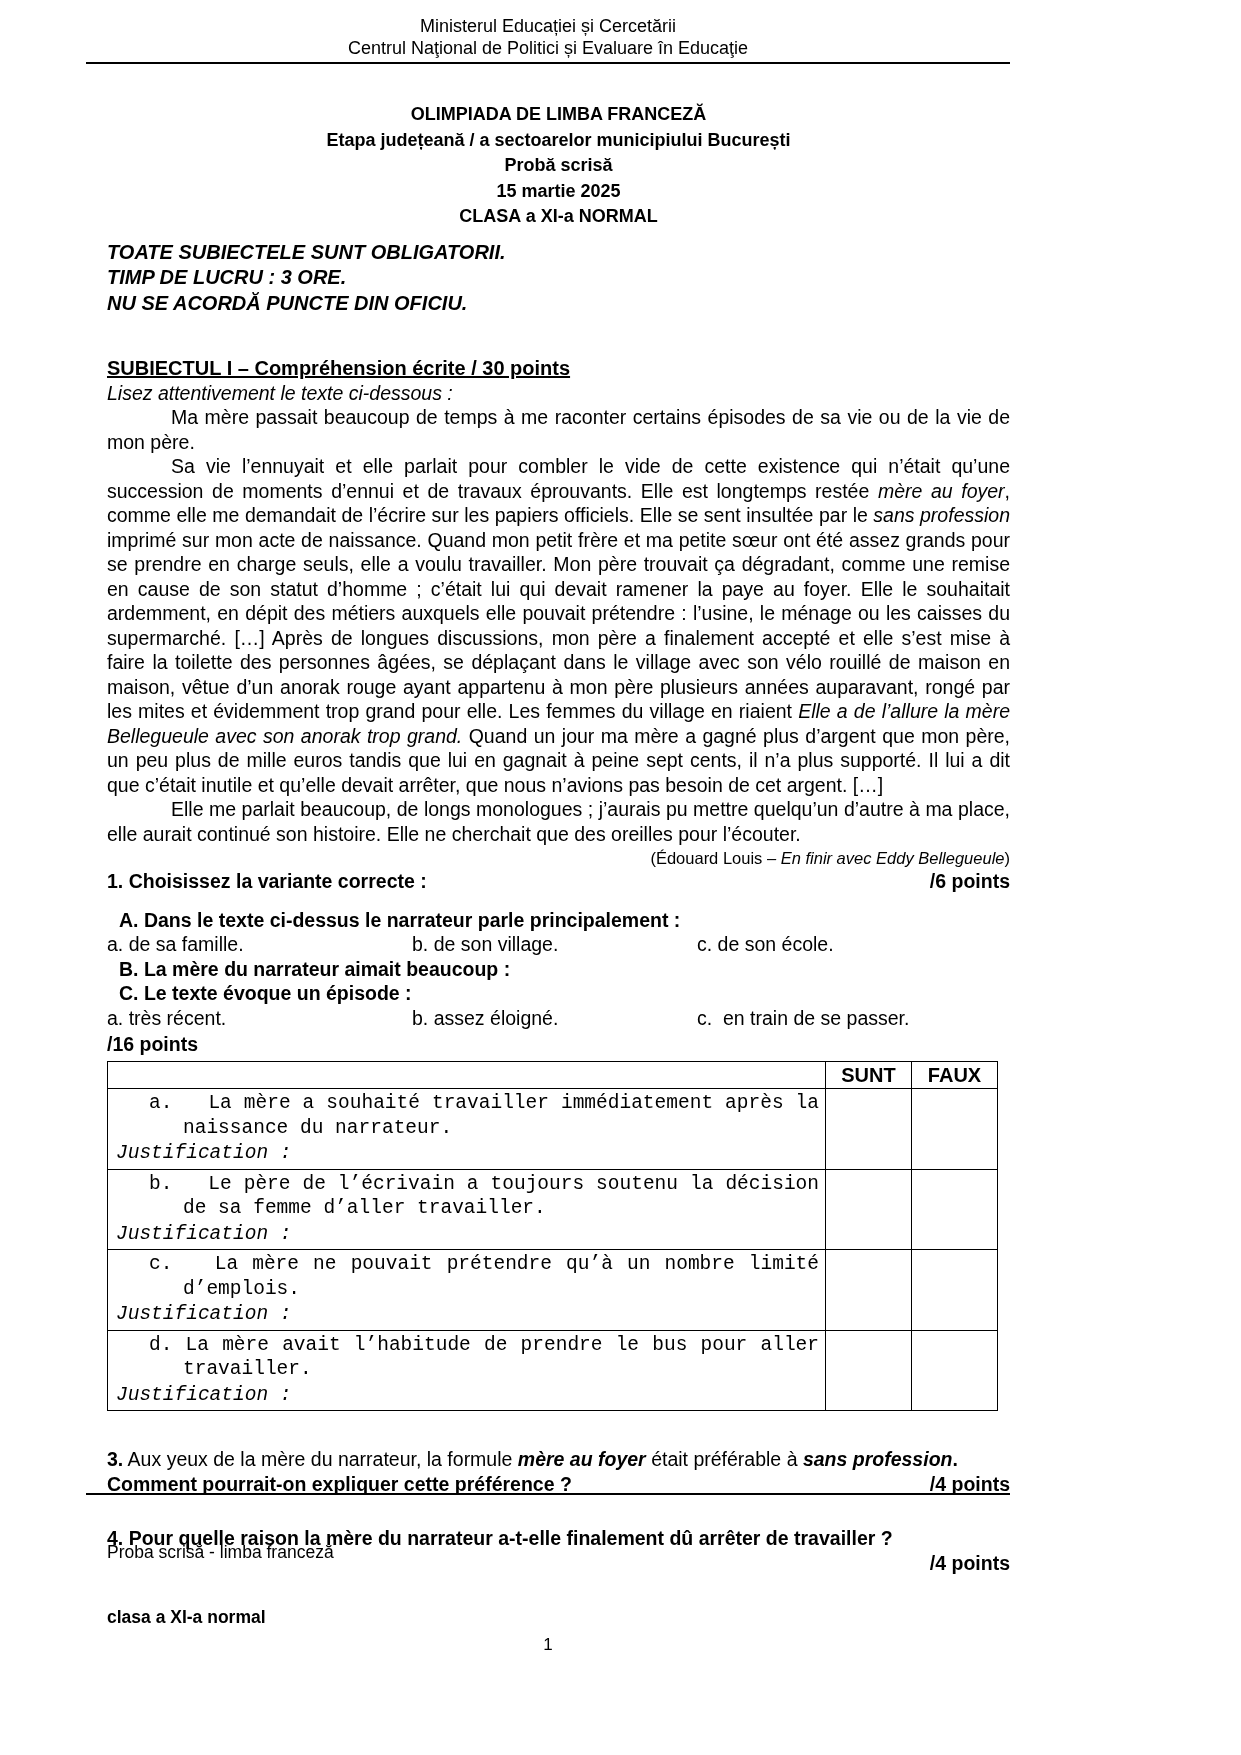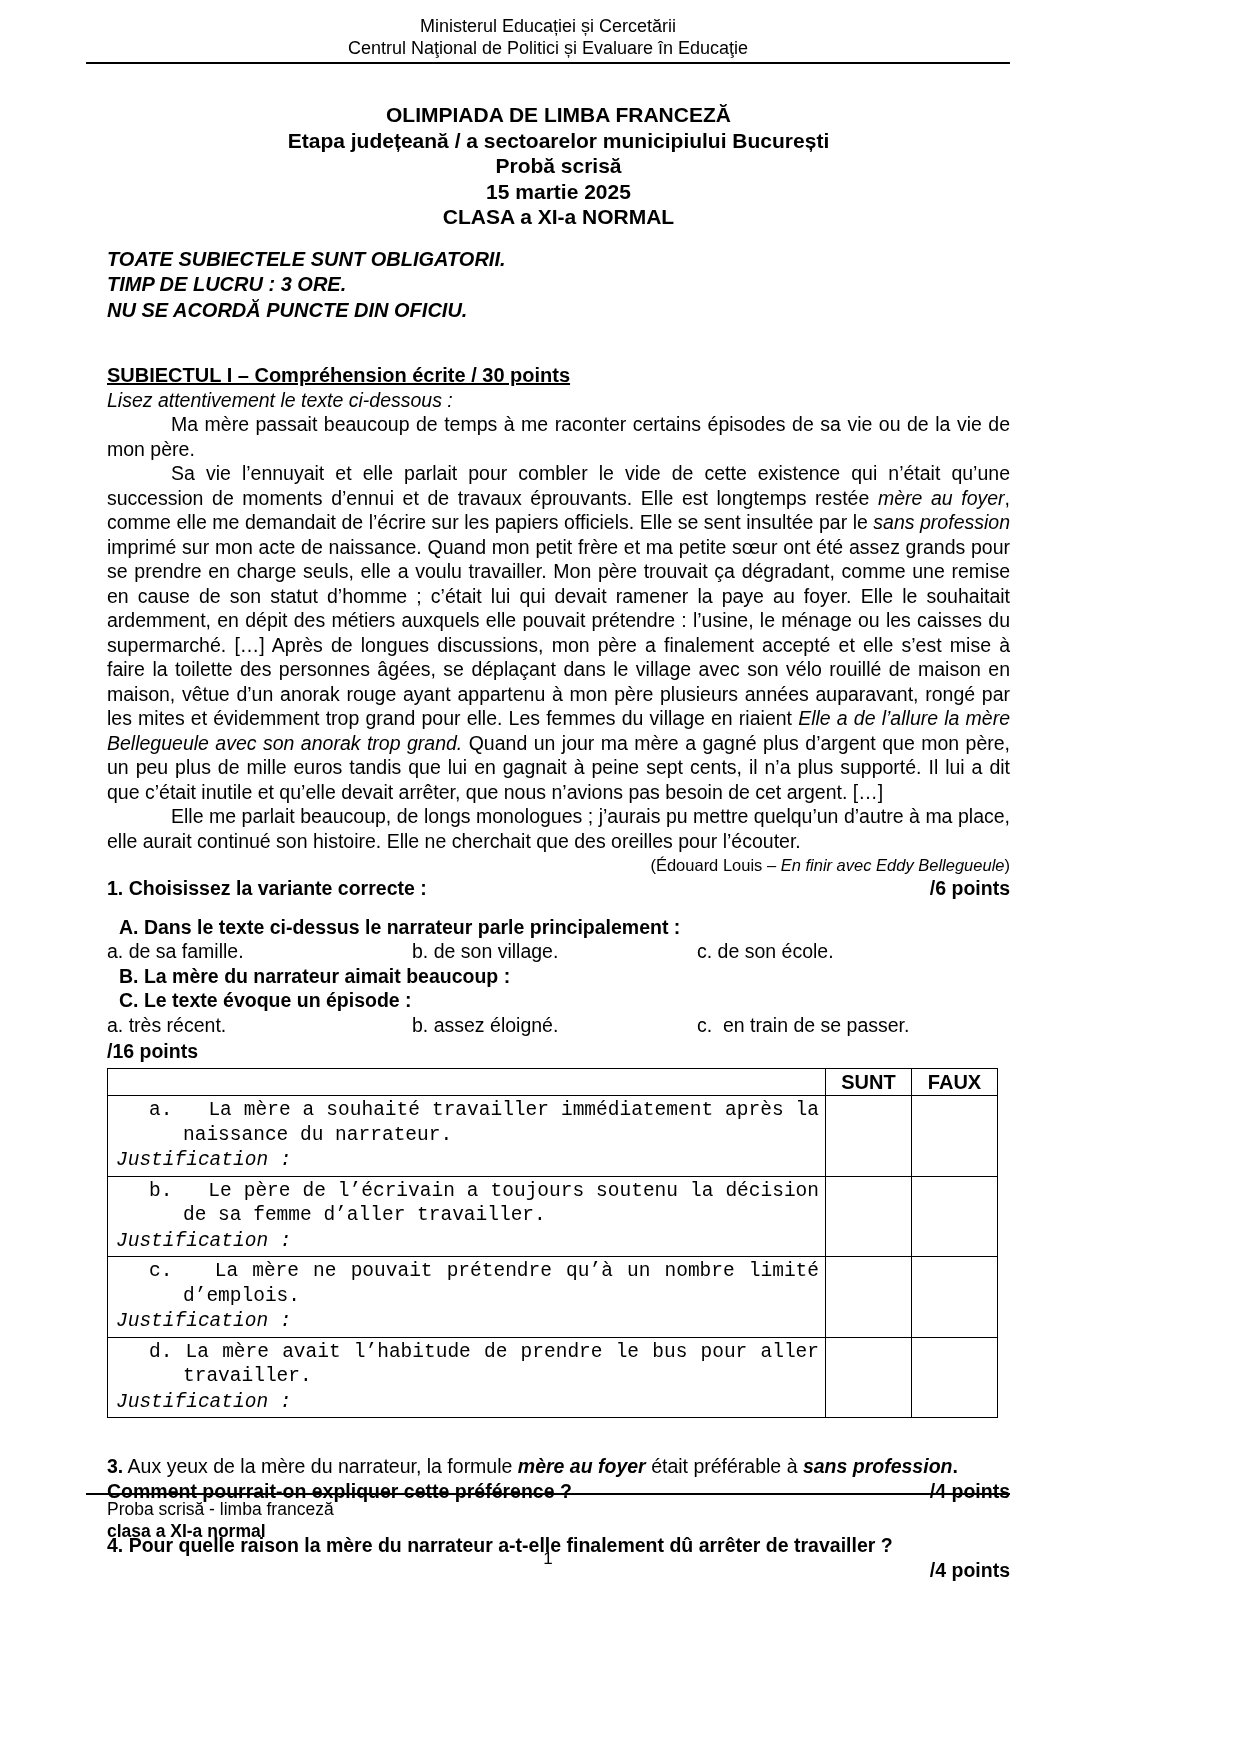--- a/index.html
+++ b/index.html
@@ -29,27 +29,27 @@
     text-align: center;
     font-size: 18px;
     line-height: 21.5px;
   }
 
   
   .title-block {
     margin-top: 38px;
     text-align: center;
     font-weight: bold;
-    font-size: 21px;
+    font-size: 18px;
     line-height: 25.5px;
   }
 
   
   .notices {
-    margin-top: 17px;
+    margin-top: 10px;
     font-weight: bold;
     font-style: italic;
     font-size: 20px;
     line-height: 25.5px;
   }
 
   .subject-heading {
     margin-top: 40px;
     font-weight: bold;
     font-size: 20px;
@@ -126,21 +126,21 @@
   .doc-footer {
     position: absolute;
     left: 86px;
     width: 924px;
     top: 1493px;
     border-top: 2px solid #000;
     padding-top: 3px;
     font-size: 17.5px;
     line-height: 22px;
   }
-  .doc-footer .ft-text { padding-left: 21px; }
+  .doc-footer .ft-text { padding-left: 21px; margin-top: 43px; }
   .ft-bold { font-weight: bold; }
   .page-number { text-align: center; margin-top: 6px; font-size: 17px; }
 </style>
 </head>
 <body>
 
 <div class="page">
 
   <div class="doc-header">
     <div>Ministerul Educației și Cercetării</div>

